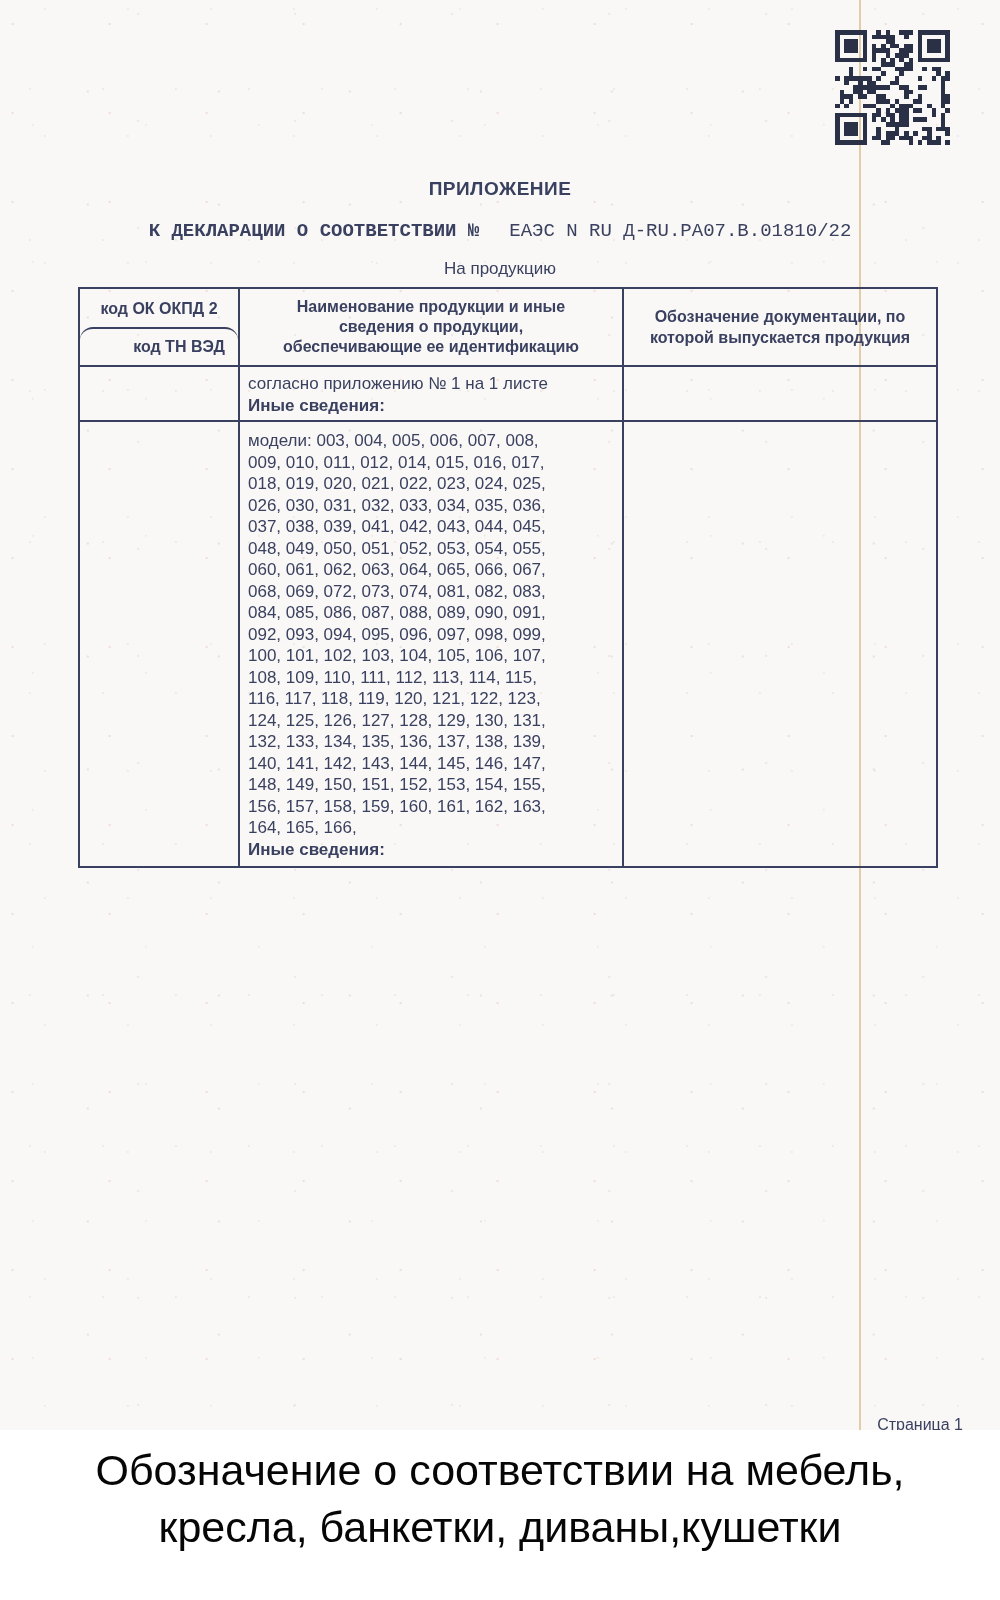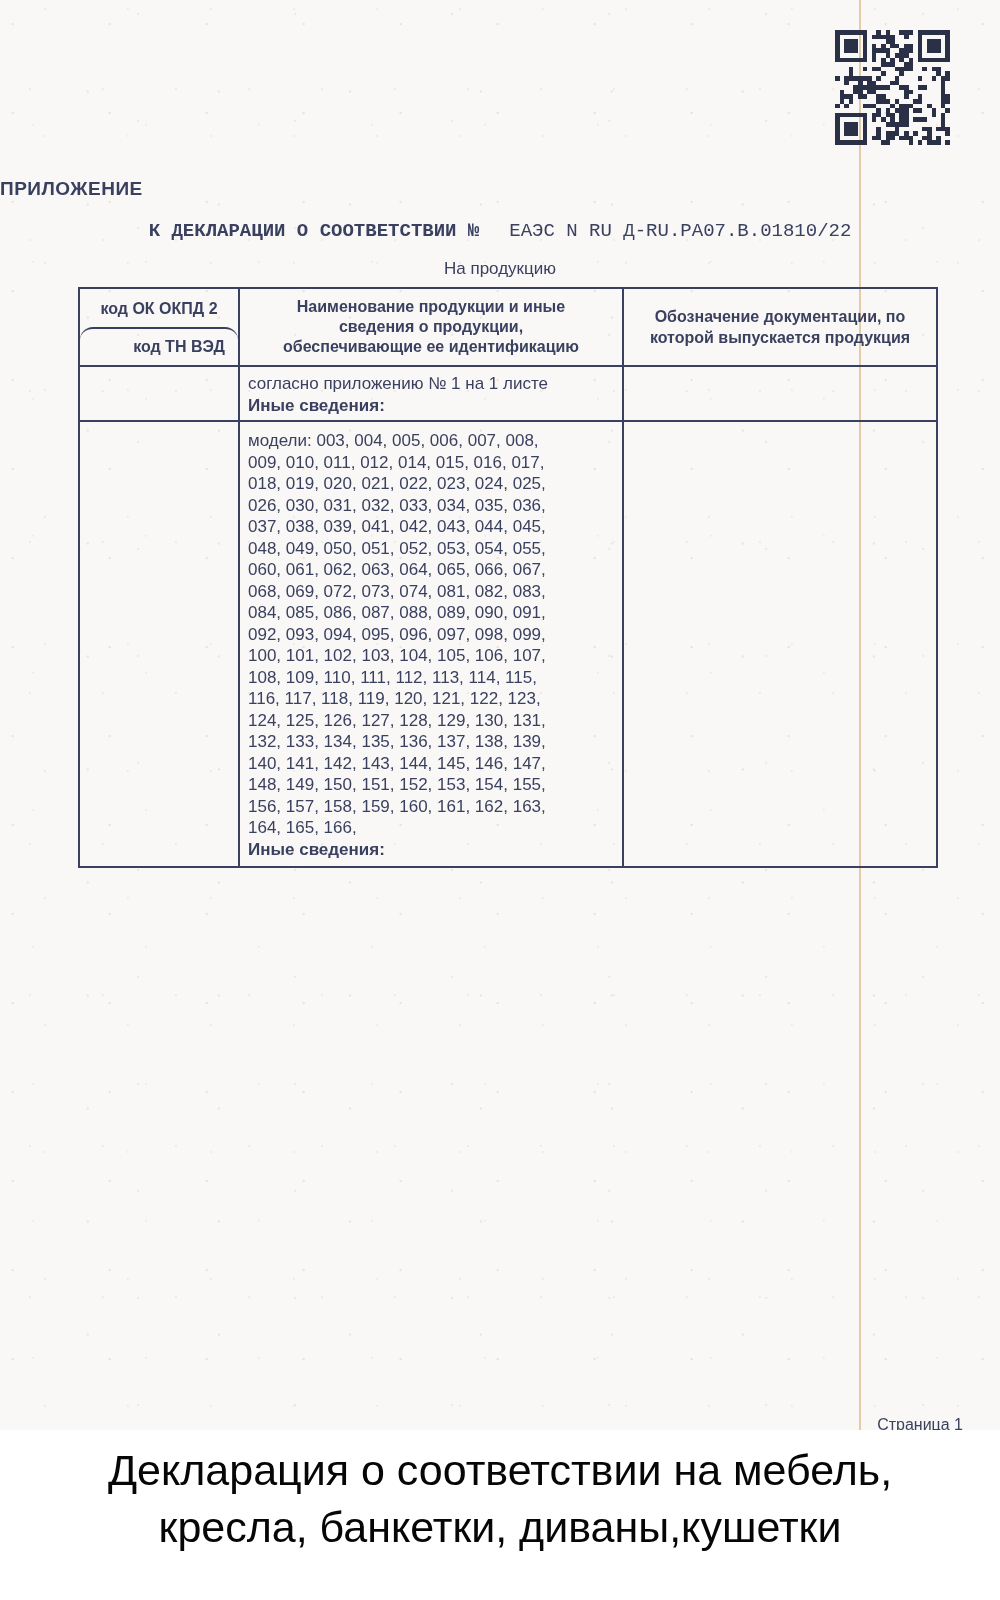--- a/index.html
+++ b/index.html
@@ -41,20 +41,21 @@
     position: absolute;
     left: 835px; top: 30px;
     width: 115px; height: 115px;
   }
   .qr svg { width: 100%; height: 100%; display: block; }
 
   .doc-title {
     position: absolute;
     left: 0; top: 178px;
     width: 1000px;
+    text-align: center;
     font-size: 19px;
     font-weight: bold;
     letter-spacing: .5px;
   }
 
   .doc-subtitle {
     position: absolute;
     left: 0; top: 220px;
     width: 1000px;
     display: flex;
@@ -518,15 +519,15 @@
       <td></td>
     </tr>
   </tbody>
     </table>
 
   <div class="page-footer">Страница 1</div>
 
 </div>
 
 <div class="caption">
-  <div class="cap-line">Декларация о соответствии на мебель,</div>
+  <div class="cap-line">Обозначение о соответствии на мебель,</div>
   <div class="cap-line">кресла, банкетки, диваны,кушетки</div>
 </div>
 
 </body></html>

